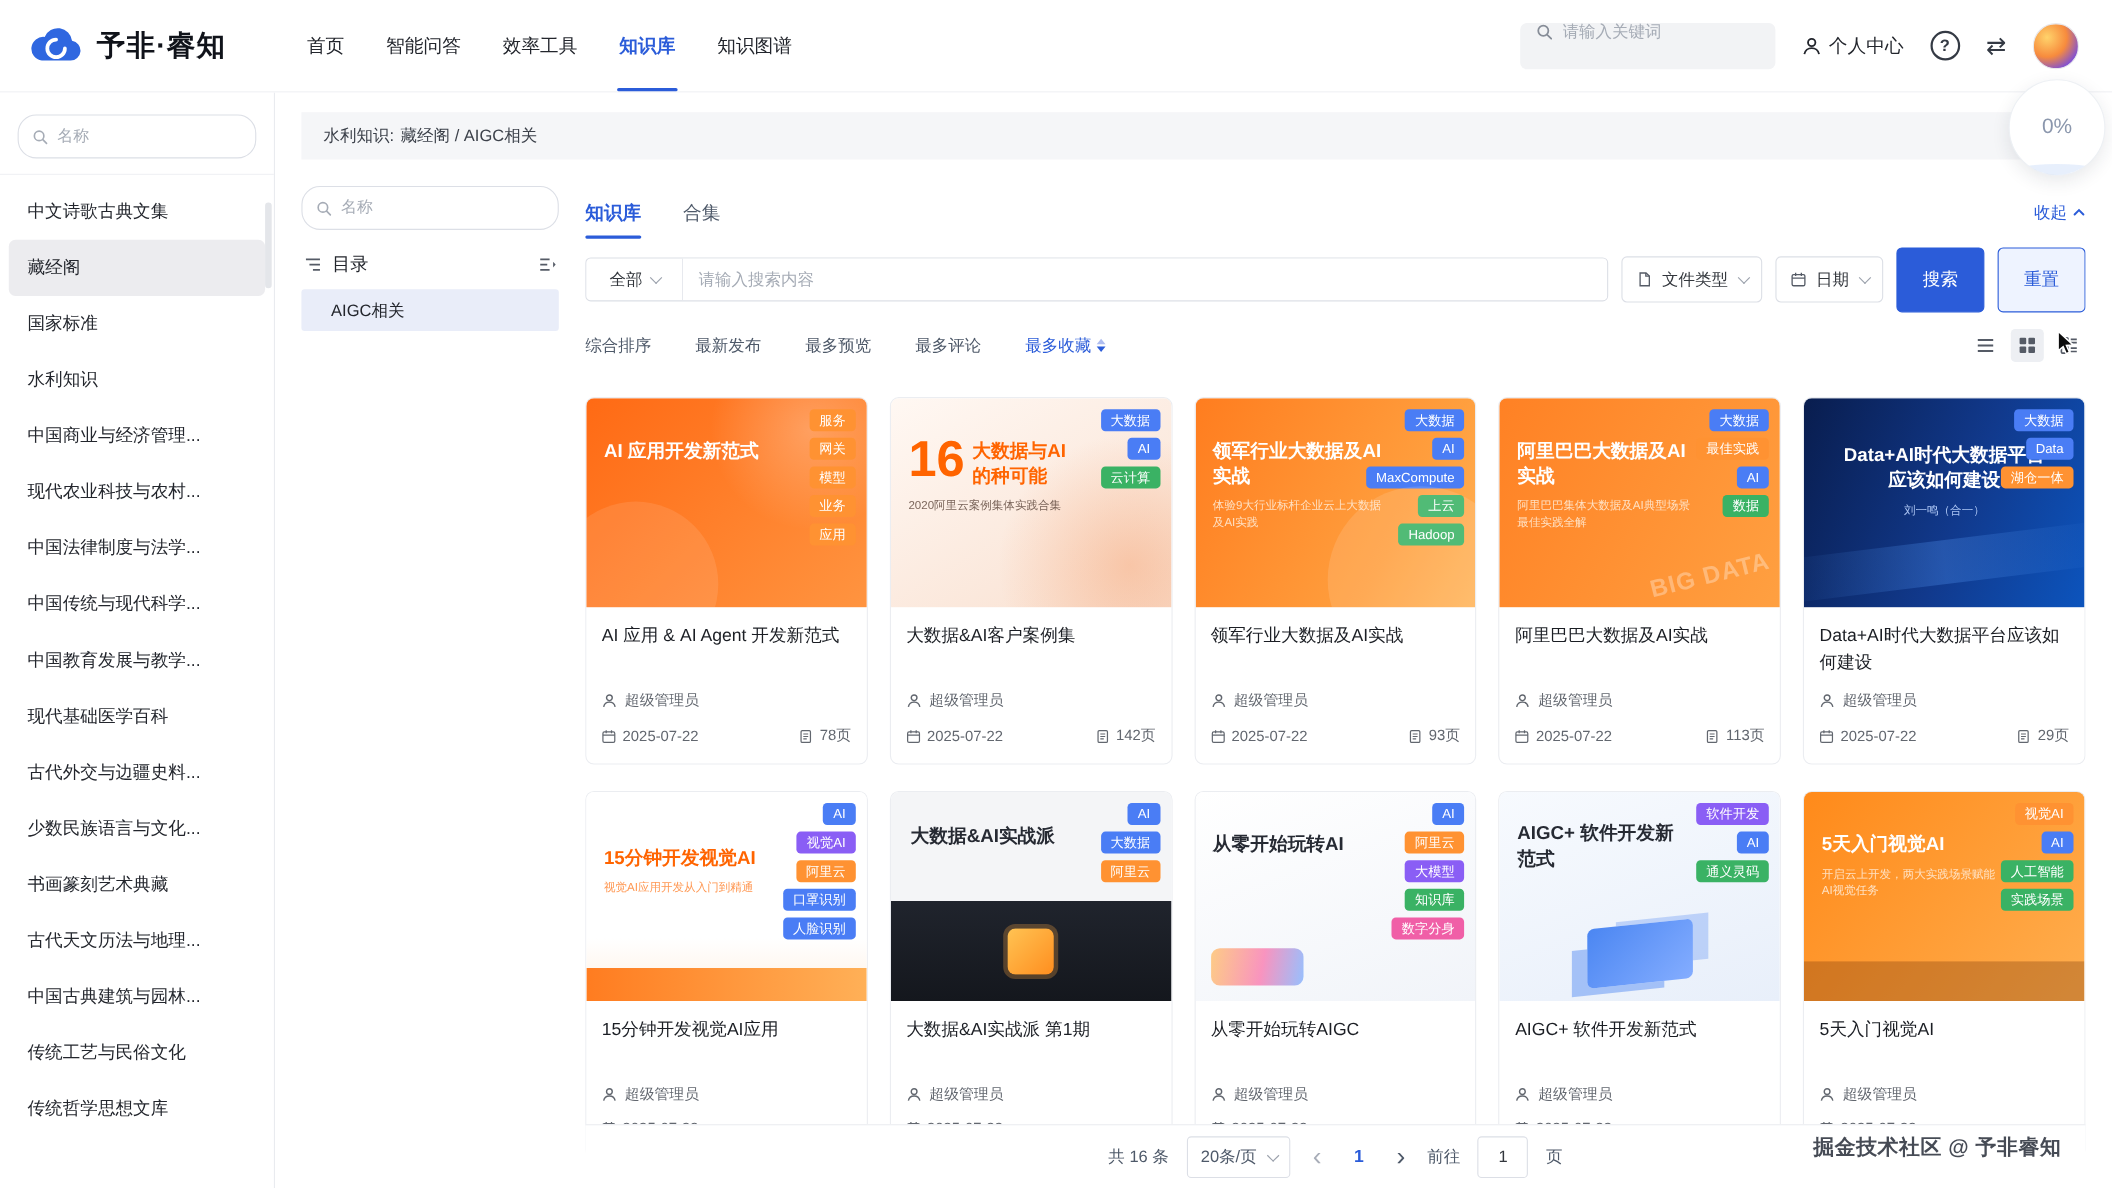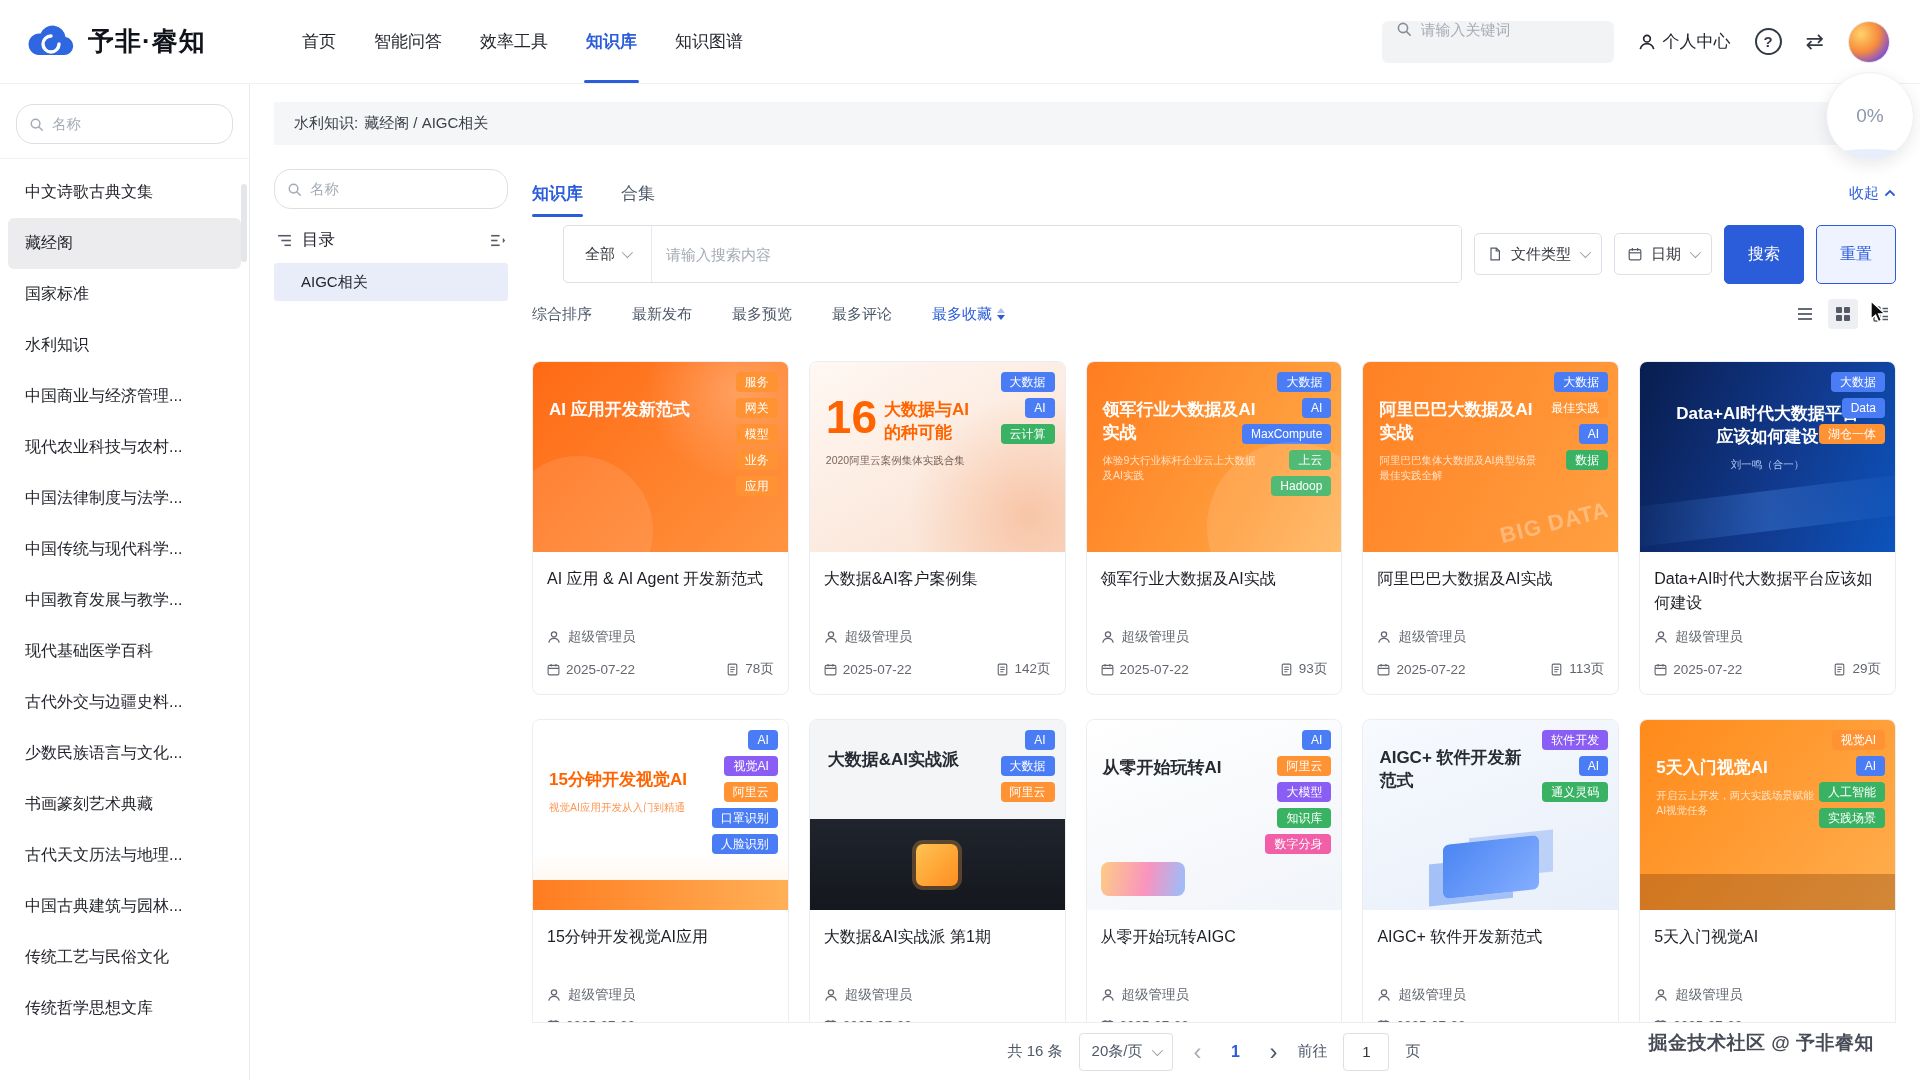--- a/index.html
+++ b/index.html
@@ -2,21 +2,21 @@
 <html><head>
 <meta charset="utf-8">
 <style>
   * { margin:0; padding:0; box-sizing:border-box; }
   html,body { width:1920px; height:1080px; overflow:hidden; }
   body { position:relative; background:#fff; color:#1f2329; font-family:"Liberation Sans","DejaVu Sans",sans-serif; }
   svg { display:block; }
   input,button { font-family:inherit; }
 
   
-  .topbar { position:absolute; top:0; left:0; right:0; height:84px; background:#fff; border-bottom:1px solid #f0f1f4; display:flex; align-items:center; padding:0 30px 0 26px; z-index:20;gap:23px; }
+  .topbar { position:absolute; top:0; left:0; right:0; height:84px; background:#fff; border-bottom:1px solid #f0f1f4; display:flex; align-items:center; padding:0 30px 0 26px; z-index:20; }
   .brand { display:flex; align-items:center; gap:12px; width:234px; flex:none; cursor:pointer; }
   .brand-name { font-size:26px; font-weight:800; color:#10131a; letter-spacing:1px; white-space:nowrap; }
   .main-nav { display:flex; height:100%; }
   .nav-item { position:relative; display:flex; align-items:center; padding:0 19px; font-size:17px; color:#23262d; cursor:pointer; white-space:nowrap; }
   .nav-item.active { color:#2b5cd9; font-weight:700; }
   .nav-item.active::after { content:""; position:absolute; left:17px; right:17px; bottom:0; height:3px; border-radius:2px; background:#2b5cd9; }
   .header-right { margin-left:auto; display:flex; align-items:center; gap:24px; }
   .hsearch { width:232px; height:42px; background:#f2f3f5; border-radius:6px; display:flex; align-items:flex-start; gap:9px; padding:0 14px; color:#878d98; cursor:text; }
   .hsearch input { flex:1; min-width:0; border:0; outline:0; background:transparent; font-size:15px; color:#33373d; }
   .hsearch input::placeholder { color:#a6acb6; }
@@ -58,21 +58,21 @@
   
   .main-panel { flex:1; position:relative; overflow:hidden; }
   .tabs-row { height:48px; display:flex; align-items:center; }
   .tab-list { display:flex; height:100%; }
   .tab { position:relative; height:100%; display:flex; align-items:center; margin-right:38px; font-size:17px; color:#4e5969; cursor:pointer; }
   .tab.active { color:#2b5cd9; font-weight:700; }
   .tab.active::after { content:""; position:absolute; left:0; right:0; bottom:0; height:3px; background:#2b5cd9; border-radius:2px; }
   .collapse-link { margin-left:auto; display:flex; align-items:center; gap:5px; color:#2b5cd9; font-size:15px; cursor:pointer; }
 
   .filter-row { margin-top:16px; height:42px; display:flex; align-items:center; gap:12px; }
-  .search-group { flex:1; height:58px; border:1px solid #dcdfe6; border-radius:5px; display:flex; align-items:stretch; background:#fff; overflow:hidden;margin-left:31px; }
+  .search-group { flex:1; height:40px; border:1px solid #dcdfe6; border-radius:5px; display:flex; align-items:stretch; background:#fff; overflow:hidden; }
   .scope-select { width:88px; display:flex; align-items:center; justify-content:center; gap:7px; font-size:15px; color:#33373d; border-right:1px solid #e7e9ee; cursor:pointer; }
   .search-group input { flex:1; min-width:0; border:0; outline:0; padding:0 14px; font-size:15px; color:#33373d; }
   .search-group input::placeholder { color:#a6acb6; }
   .select-box { height:42px; border:1px solid #dcdfe6; border-radius:5px; background:#fff; display:flex; align-items:center; gap:9px; padding:0 13px; font-size:15px; color:#33373d; cursor:pointer; white-space:nowrap; }
   .btn { height:59px; width:80px; border-radius:5px; font-size:16px; cursor:pointer; display:flex; align-items:center; justify-content:center; }
   .btn-search { background:#2b5cd9; color:#fff; border:1px solid #2b5cd9; }
   .btn-reset { background:#eef3ff; color:#2b5cd9; border:1px solid #2b5cd9; }
   .caret { width:8px; height:8px; border-right:1.6px solid #9aa0ab; border-bottom:1.6px solid #9aa0ab; transform:rotate(45deg) translateY(-2px); flex:none; }
 
   .sort-row { margin-top:24px; height:30px; display:flex; align-items:center; font-size:15px; color:#4e5969; }

